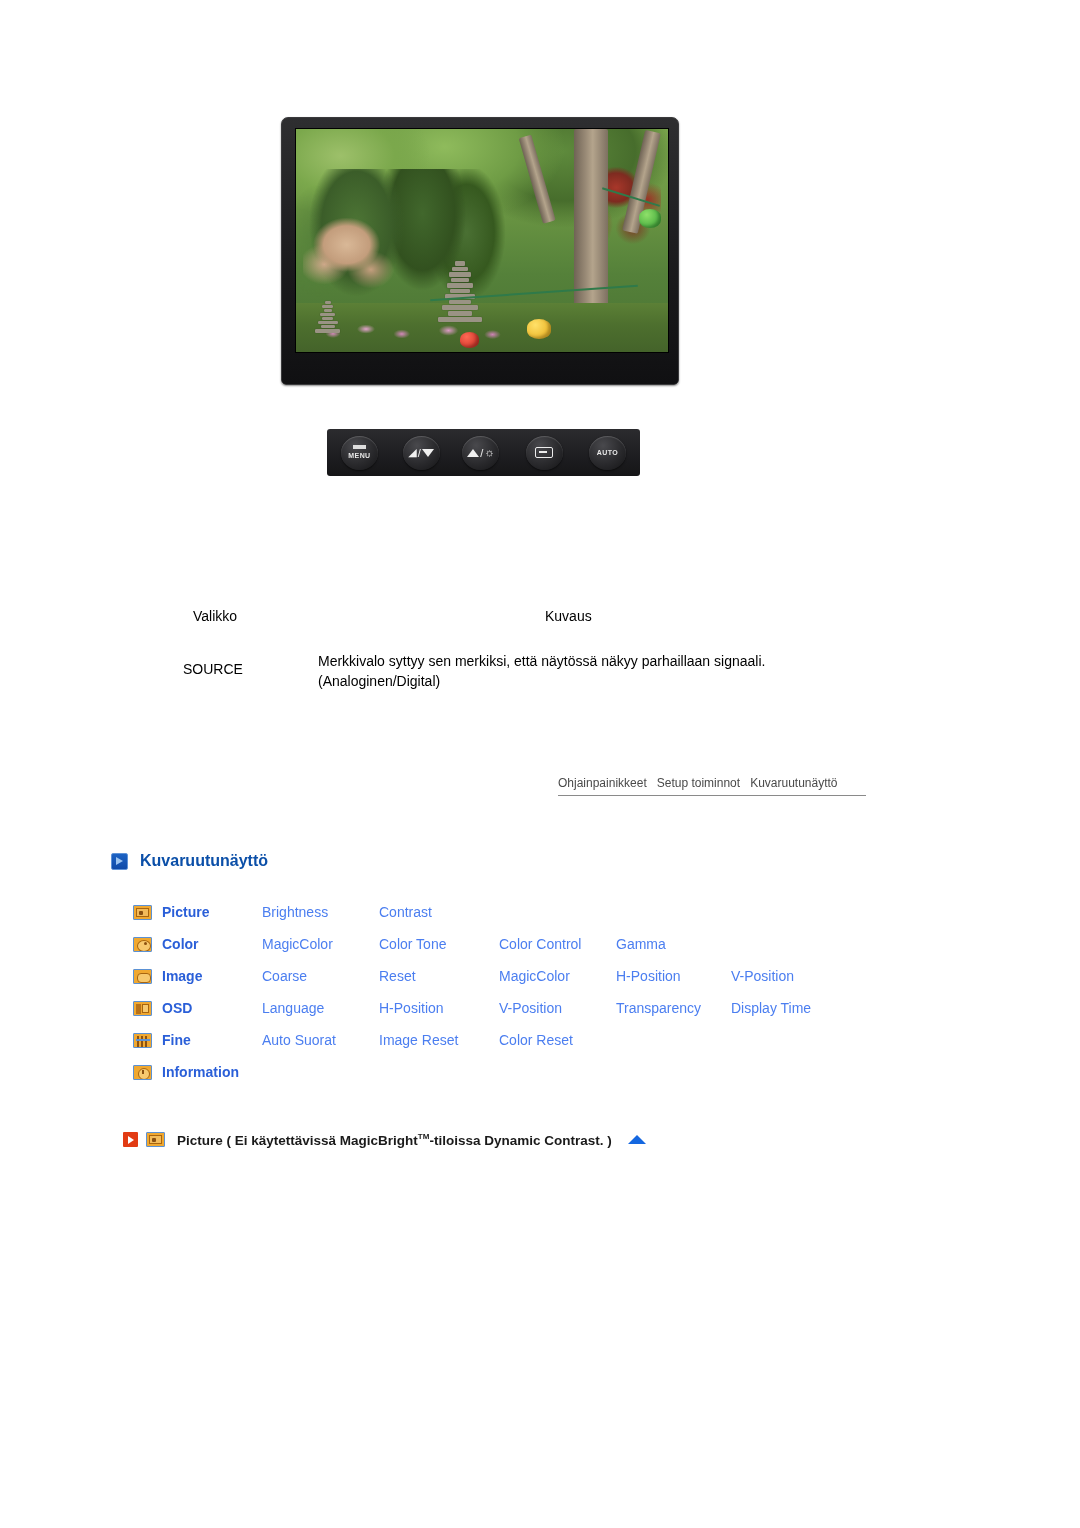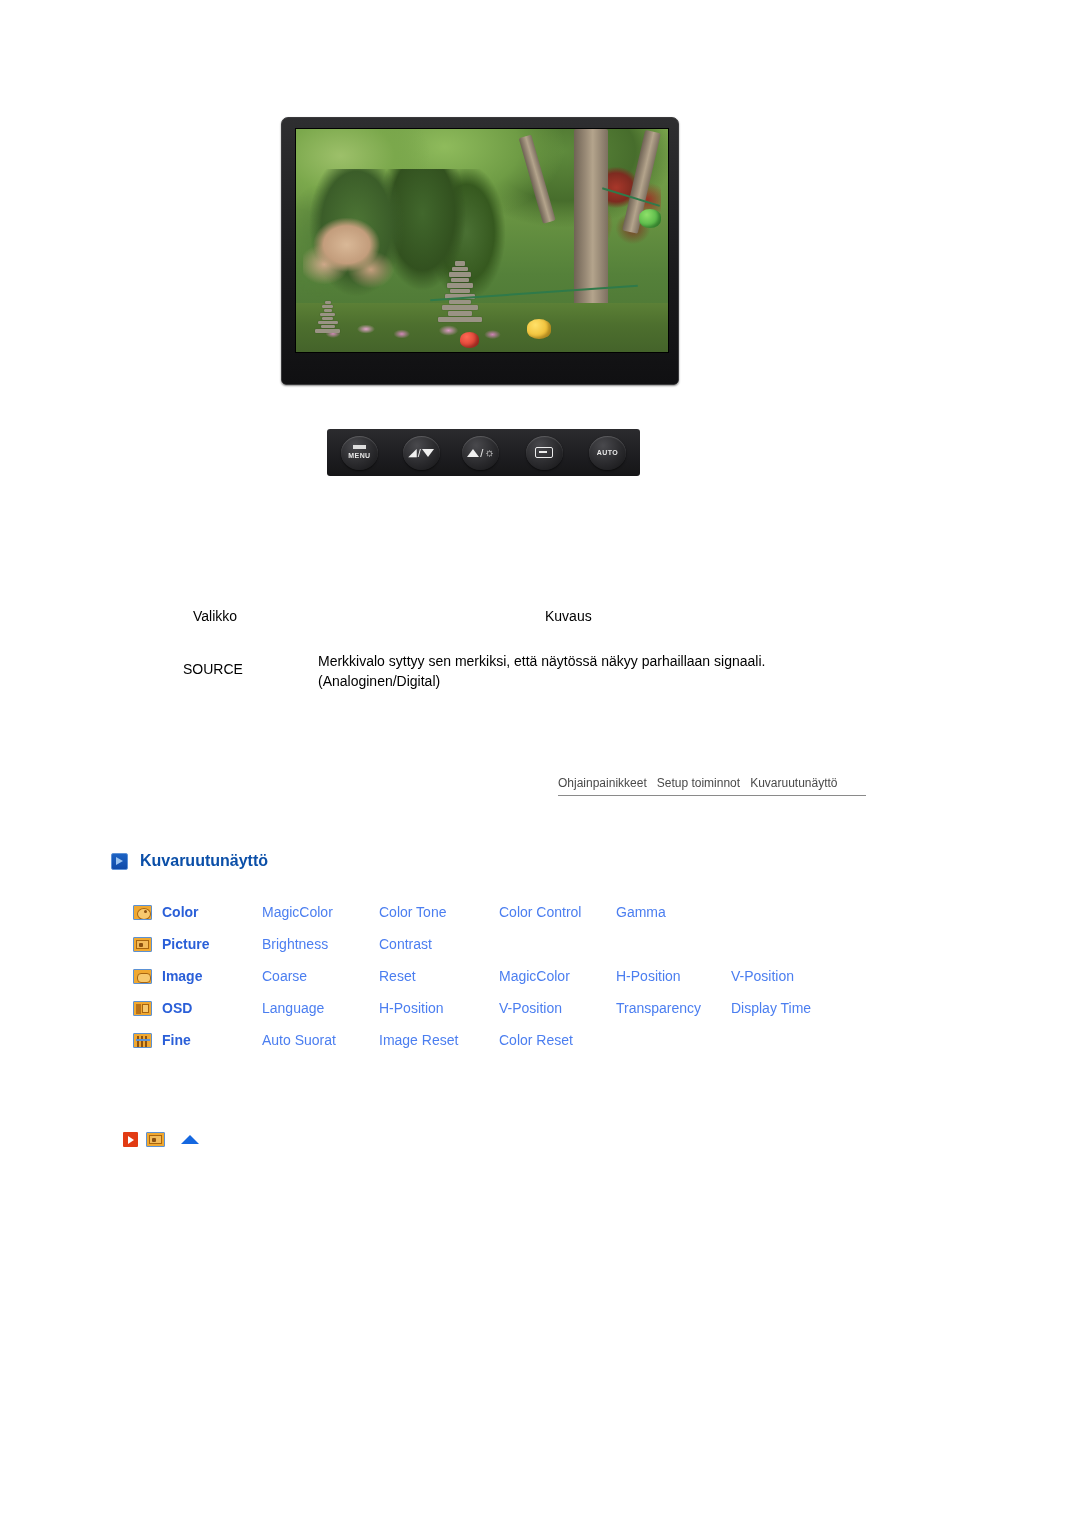--- a/index.html
+++ b/index.html
@@ -499,37 +499,37 @@
 </div>
 
 <div id="section-heading">
   <span id="heading-icon"></span>
   <span id="heading-text">Kuvaruutunäyttö</span>
 </div>
 
 <div id="osd-grid">
 
   <div class="osd-row">
+    <span class="osd-ico ico-picture">
+        <span class="blob"></span>
+      </span>
+    <span class="osd-cat">Picture</span>
+    <span class="osd-sub c1">Brightness</span>
+    <span class="osd-sub c2">Contrast</span>
+  </div>
+
+  <div class="osd-row">
     <span class="osd-ico ico-color">
         <span class="blob"></span>
       </span>
     <span class="osd-cat">Color</span>
     <span class="osd-sub c1">MagicColor</span>
     <span class="osd-sub c2">Color Tone</span>
     <span class="osd-sub c3">Color Control</span>
     <span class="osd-sub c4">Gamma</span>
-  </div>
-
-  <div class="osd-row">
-    <span class="osd-ico ico-picture">
-        <span class="blob"></span>
-      </span>
-    <span class="osd-cat">Picture</span>
-    <span class="osd-sub c1">Brightness</span>
-    <span class="osd-sub c2">Contrast</span>
   </div>
 
   <div class="osd-row">
     <span class="osd-ico ico-image">
         <span class="blob"></span>
       </span>
     <span class="osd-cat">Image</span>
     <span class="osd-sub c1">Coarse</span>
     <span class="osd-sub c2">Reset</span>
     <span class="osd-sub c3">MagicColor</span>
@@ -552,22 +552,31 @@
   <div class="osd-row">
     <span class="osd-ico ico-setup">
         <span class="blob"></span>
       </span>
     <span class="osd-cat">Fine</span>
     <span class="osd-sub c1">Auto Suorat</span>
     <span class="osd-sub c2">Image Reset</span>
     <span class="osd-sub c3">Color Reset</span>
   </div>
 
+  <div class="osd-row">
+    <span class="osd-ico ico-info">
+        <span class="blob"></span>
+      </span>
+    <span class="osd-cat">Information</span>
+  </div>
 
 </div>
 
 <div id="picture-line">
   <span id="red-arrow-icon"></span>
   <span class="osd-ico ico-picture">
       <span class="blob"></span>
     </span>
+  <span id="picture-line-text">
+    <span>Picture ( Ei käytettävissä MagicBright</span><sup>TM</sup><span>-tiloissa Dynamic Contrast. )</span>
+  </span>
   <span id="top-triangle-icon"></span>
 </div>
 
 </body></html>

